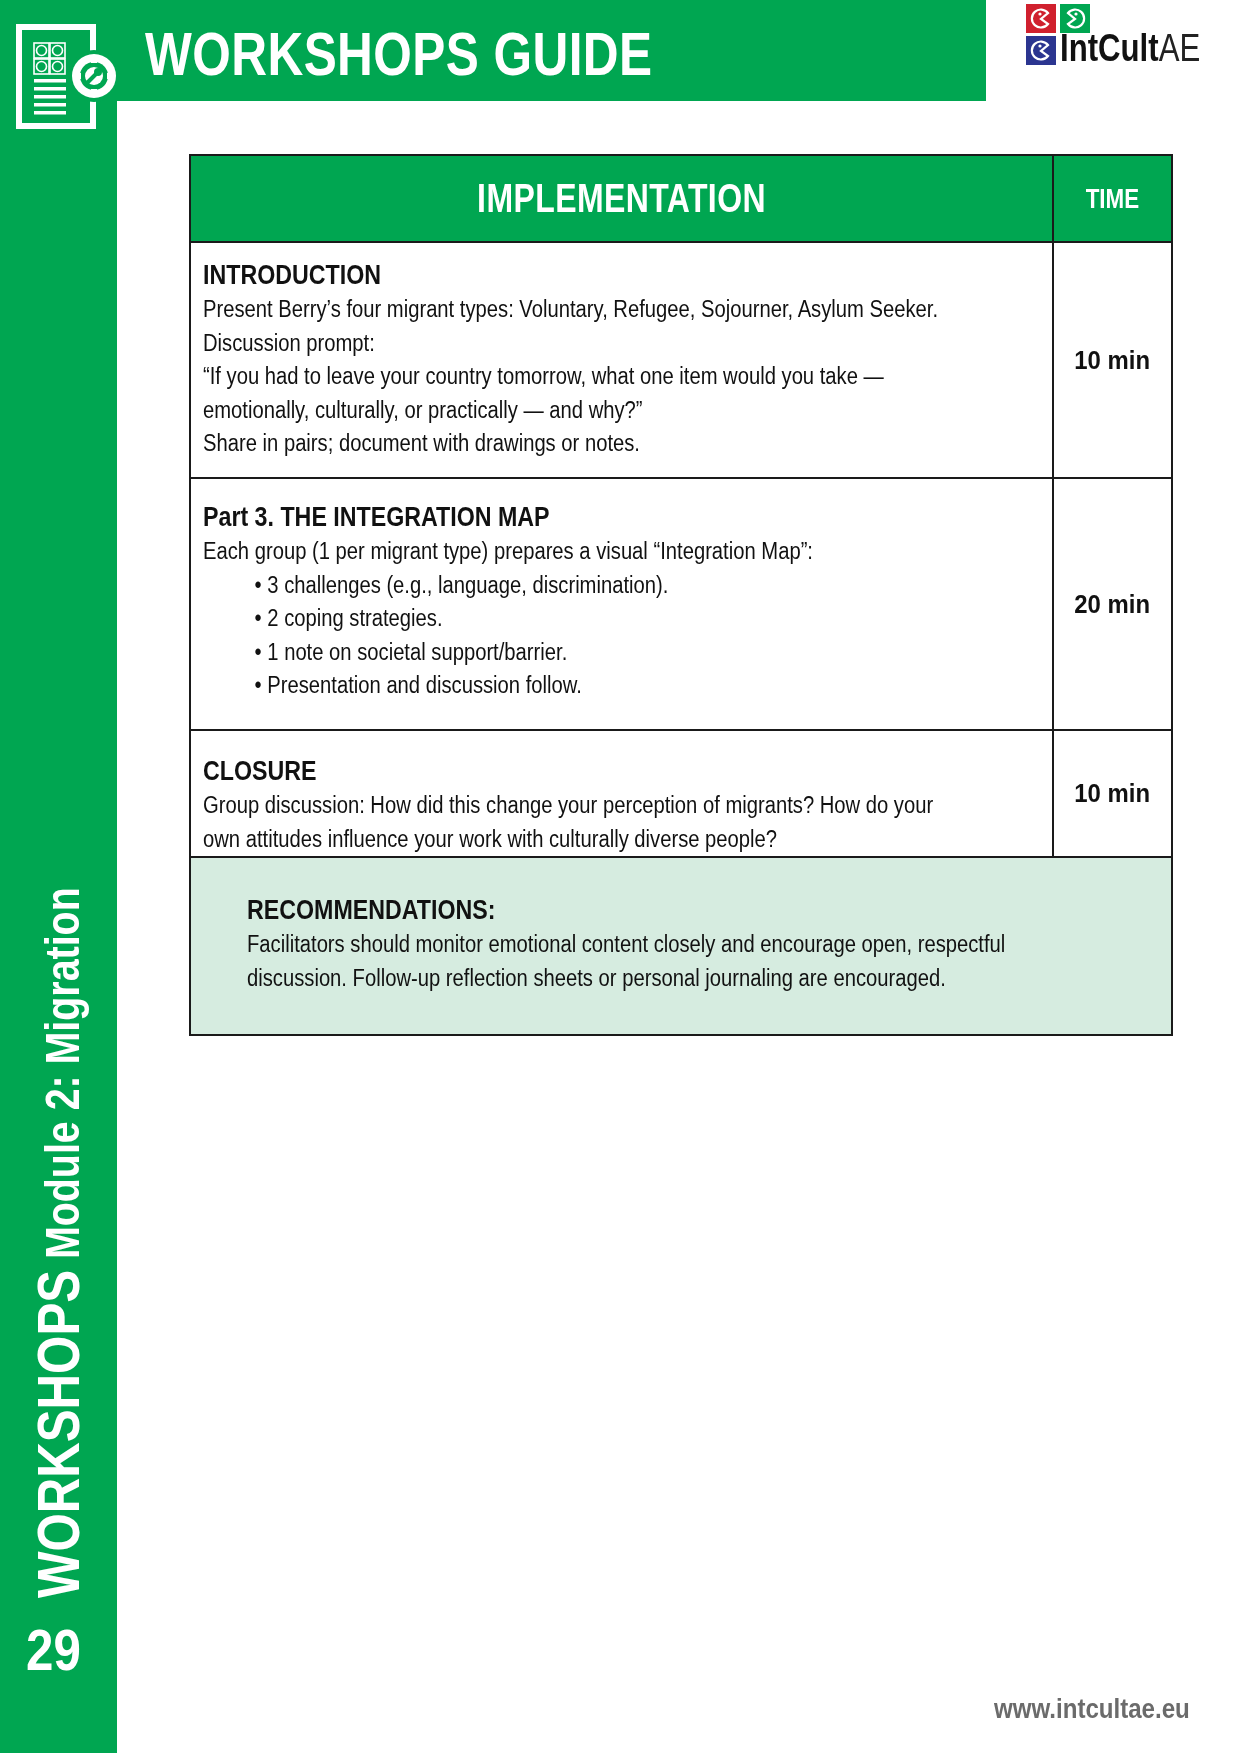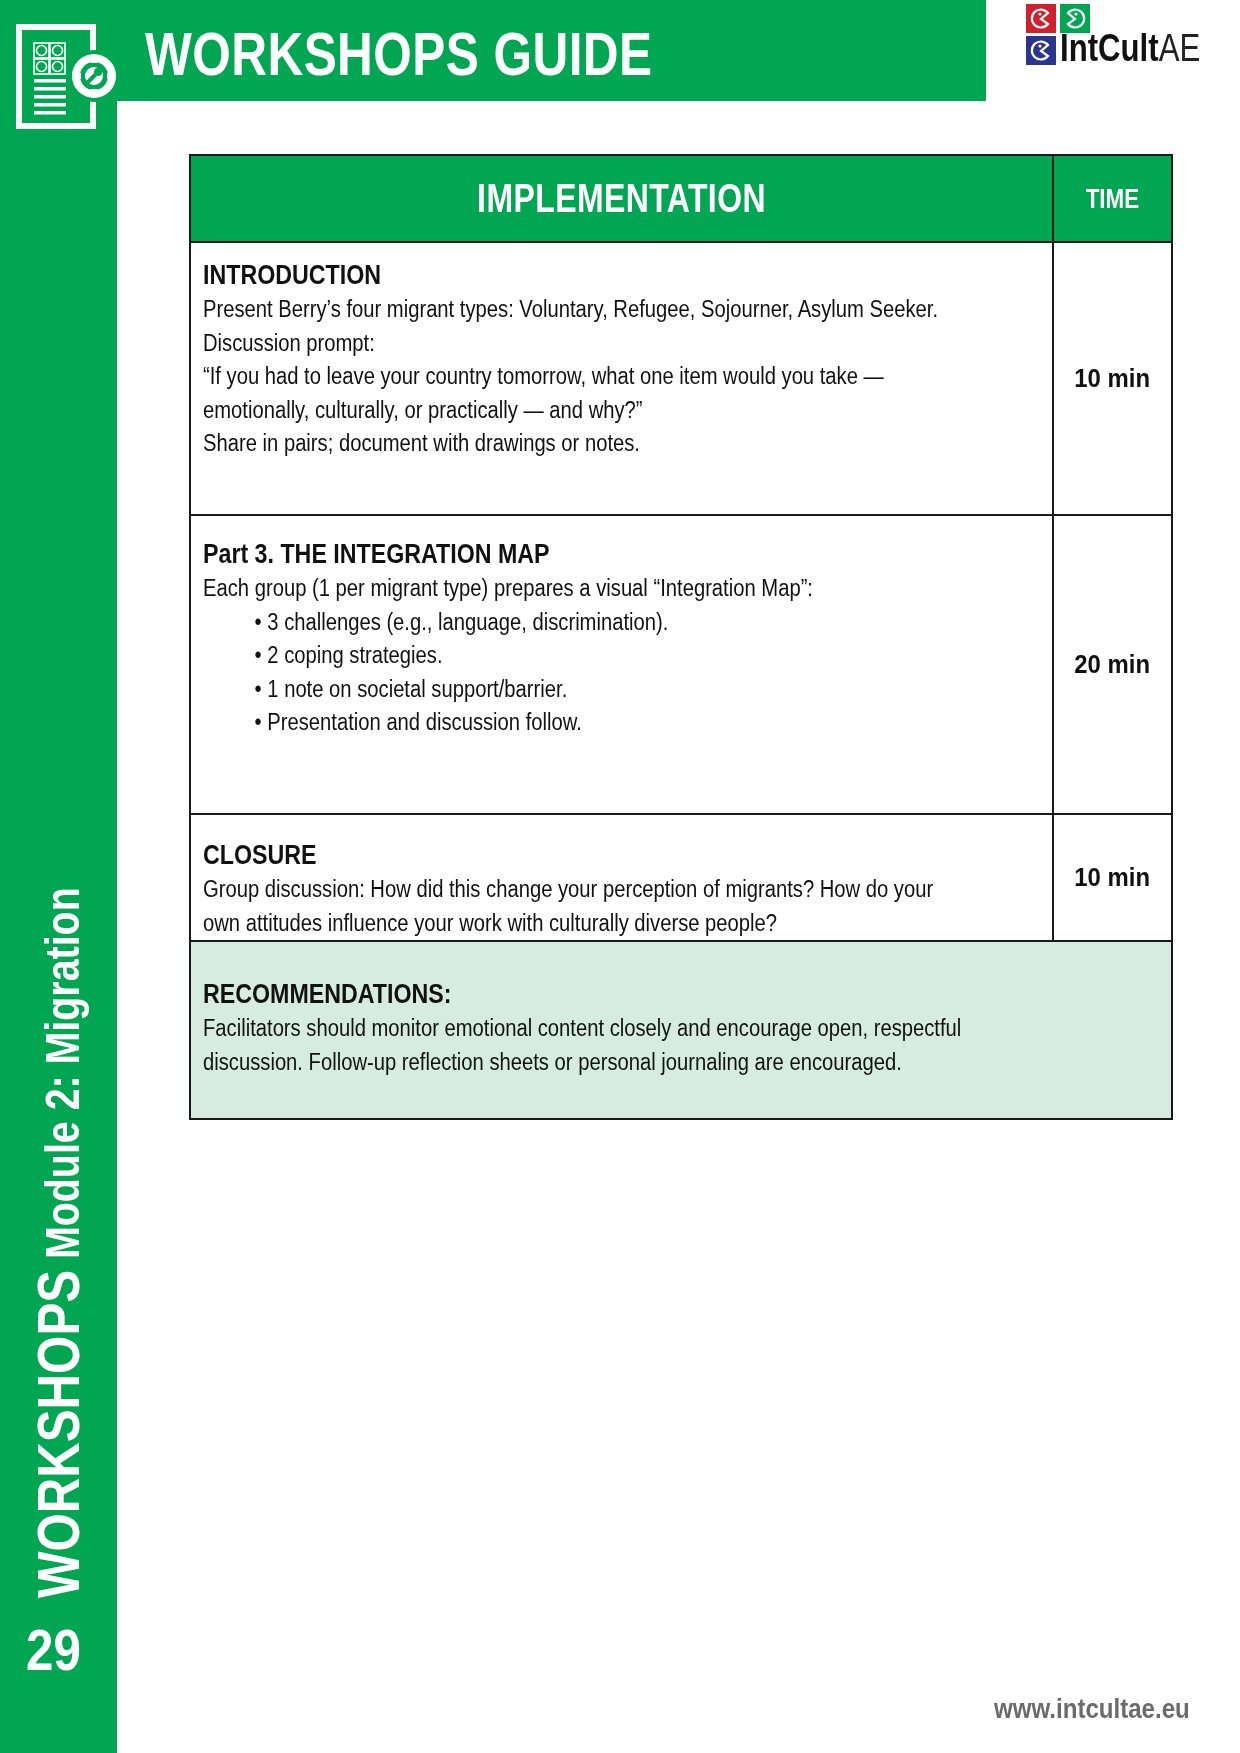--- a/index.html
+++ b/index.html
@@ -43,21 +43,21 @@
     th.col-impl .th-inner { font-size: 40px; letter-spacing: 0.5px; }
     th.col-time .th-inner { font-size: 28px; }
     .cell-act { padding: 14px 12px 0 12px !important; vertical-align: top !important; }
     .cond { transform: scaleX(0.86); transform-origin: left top; width: 116%; }
     .sect-title { font-weight: bold; font-size: 27px; line-height: 36px; white-space: nowrap; }
     .sect-line { font-size: 23.5px; line-height: 33.5px; white-space: nowrap; }
     .bullet { padding-left: 60px; }
     .cell-time { text-align: center; font-weight: bold; font-size: 26px; }
     .cell-time span { display: inline-block; transform: scaleX(0.92); }
     tr.recs td { background: #d6ece0; }
-    .recs-inner { padding: 34px 12px 0 12px; height: 142px; box-sizing: content-box; }
+    .recs-inner { padding: 34px 12px 0 12px; height: 142px; box-sizing: content-box; margin-left: 44px; }
 
     
     #side-text {
       position: absolute; left: 28px; top: 1598px; transform-origin: left top;
       transform: rotate(-90deg) scaleX(0.82);
       color: #fff; white-space: nowrap; font-size: 60px; line-height: 62px; font-weight: bold;
     }
     #side-text .thin { font-size: 48px; }
     #page-num {
       position: absolute; left: 26px; top: 1620px; color: #fff; font-weight: bold;
@@ -139,36 +139,36 @@
   <colgroup>
       <col style="width:863px">
       <col style="width:119px">
     </colgroup>
   <tbody>
       <tr>
     <th class="col-impl"><span class="th-inner">IMPLEMENTATION</span></th>
     <th class="col-time"><span class="th-inner">TIME</span></th>
   </tr>
 
-  <tr style="height:273px">
+  <tr style="height:236px">
     <td class="cell-act">
           <div class="cond">
       <div class="sect-title">INTRODUCTION</div>
       <div class="sect-line">Present Berry’s four migrant types: Voluntary, Refugee, Sojourner, Asylum Seeker.</div>
       <div class="sect-line">Discussion prompt:</div>
       <div class="sect-line">“If you had to leave your country tomorrow, what one item would you take —</div>
       <div class="sect-line">emotionally, culturally, or practically — and why?”</div>
       <div class="sect-line">Share in pairs; document with drawings or notes.</div>
     </div>
         </td>
     <td class="cell-time"><span>10 min</span></td>
   </tr>
 
 
-  <tr style="height:299px">
+  <tr style="height:252px">
     <td class="cell-act">
           <div class="cond" style="margin-top:6px">
       <div class="sect-title">Part 3. THE INTEGRATION MAP</div>
       <div class="sect-line">Each group (1 per migrant type) prepares a visual “Integration Map”:</div>
       <div class="sect-line bullet">• 3 challenges (e.g., language, discrimination).</div>
       <div class="sect-line bullet">• 2 coping strategies.</div>
       <div class="sect-line bullet">• 1 note on societal support/barrier.</div>
       <div class="sect-line bullet">• Presentation and discussion follow.</div>
     </div>
         </td>

